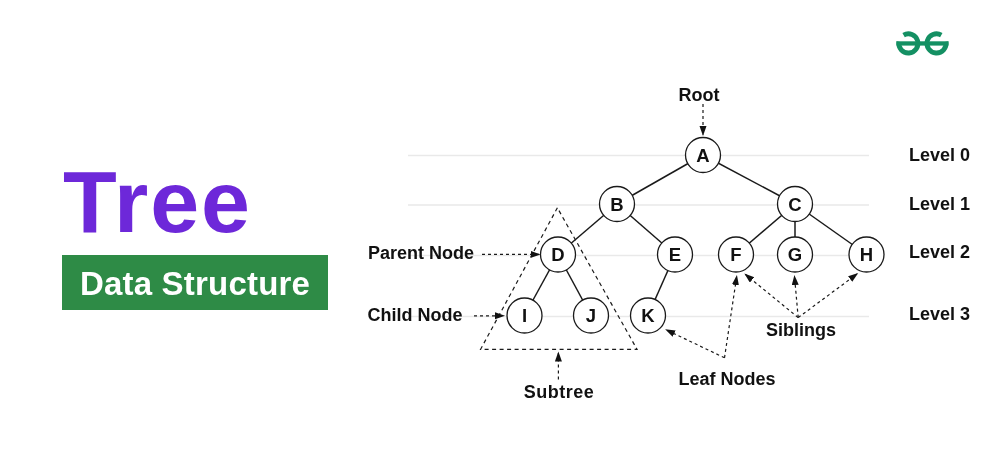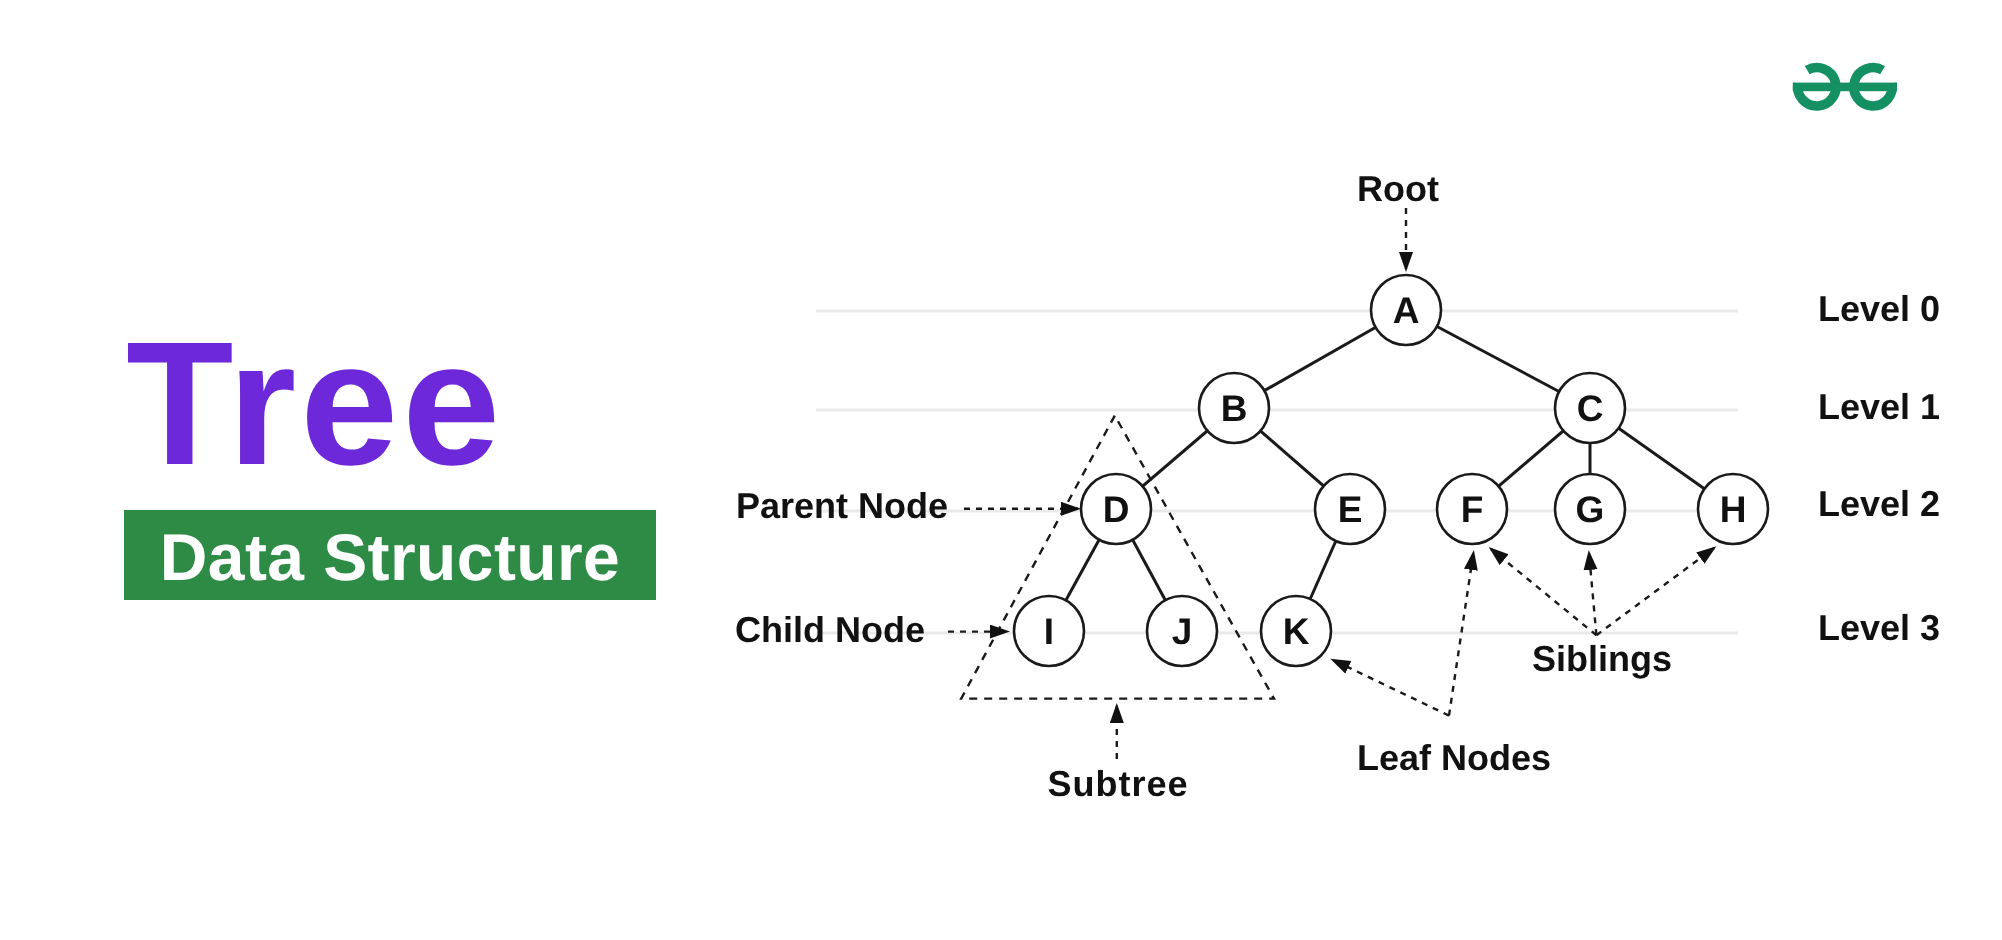--- a/index.html
+++ b/index.html
@@ -1,20 +1,20 @@
 <!DOCTYPE html>
 <html><head>
 <meta charset="utf-8">
 <style>
   html,body{margin:0;padding:0;}
   body{width:1001px;height:470px;background:#ffffff;position:relative;overflow:hidden;
        font-family:"Liberation Sans", sans-serif;}
   #title{position:absolute;left:63px;top:158px;font-size:88px;font-weight:bold;
          color:#6d28d9;letter-spacing:2px;line-height:1;}
-  #greenbox{position:absolute;left:62px;top:255px;width:266px;height:45px;
+  #greenbox{position:absolute;left:62px;top:255px;width:266px;height:55px;
             background:#2e8b46;display:flex;align-items:center;justify-content:center;}
   #greenbox span{color:#ffffff;font-size:33px;font-weight:bold;letter-spacing:0.2px;position:relative;top:1px;}
   svg{position:absolute;left:0;top:0;}
 </style>
 </head>
 <body>
 <div id="title">Tree</div>
 <div id="greenbox">
     <span>Data Structure</span>
   </div>

